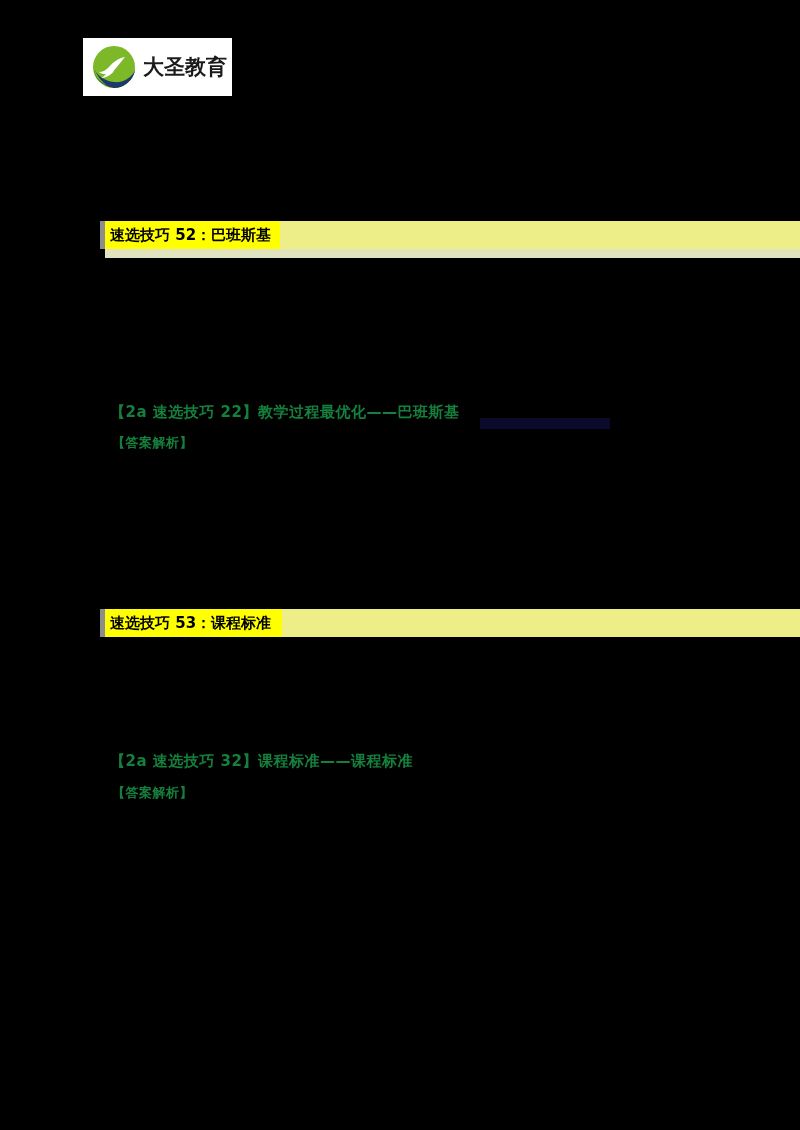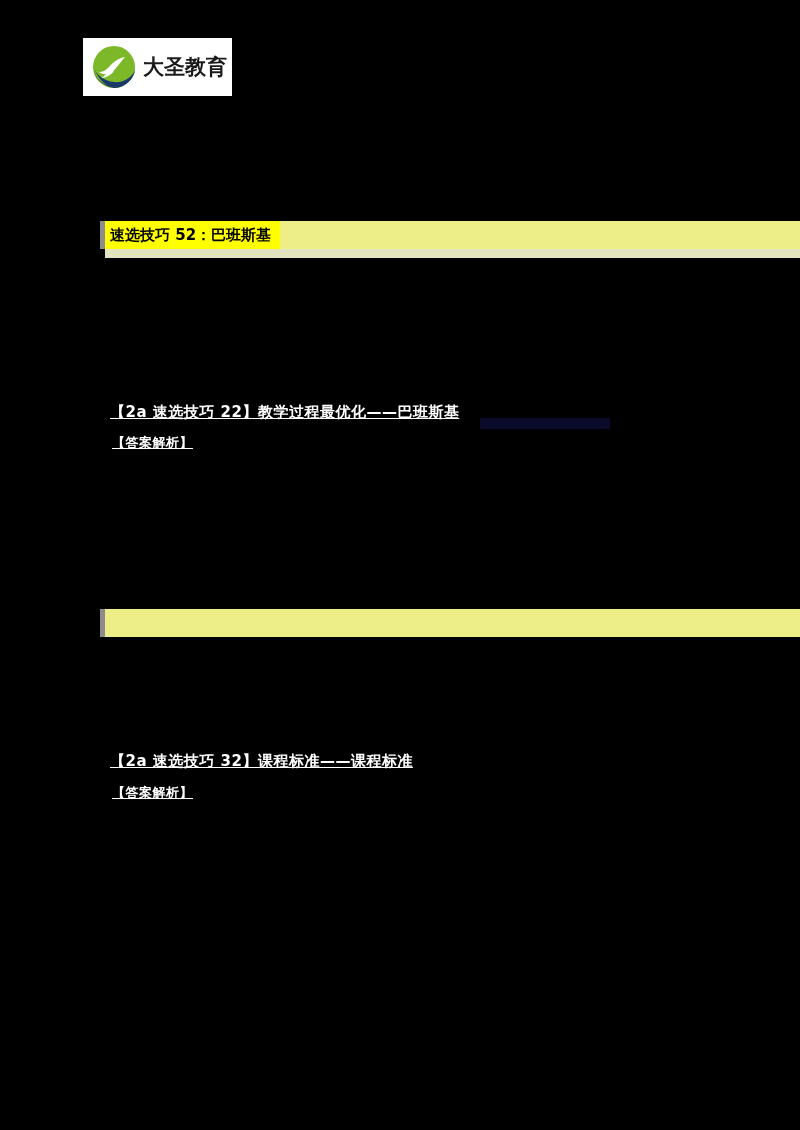--- a/index.html
+++ b/index.html
@@ -85,27 +85,26 @@
     position: absolute;
     left: 100px;
     width: 5px;
     height: 28px;
     background: #8c8c8c;
   }
 
   
   .blue-line {
     position: absolute;
-    color: #ffffff;
+    color: #15803d;
     font-family: "DejaVu Sans", sans-serif;
     font-weight: 700;
     white-space: nowrap;
     line-height: 1;
     background: transparent;
-    text-decoration: underline;
   }
   .blue-q {
     font-size: 15px;
     letter-spacing: 0.5px;
   }
   .blue-tag {
     font-size: 13px;
     letter-spacing: 0.5px;
   }
   .blue-smear {
@@ -138,18 +137,21 @@
   </div>
   <div class="heading-underline" style="top:249px;"></div>
 
   <div class="blue-line blue-q" style="left:110px; top:405px;">【2a 速选技巧 22】教学过程最优化——巴班斯基</div>
   <div class="blue-smear" style="left:480px; top:418px; width:130px; height:11px;"></div>
 
   <div class="blue-line blue-tag" style="left:112px; top:436px;">【答案解析】</div>
 
   <div class="heading-band" style="top:609px;"></div>
   <div class="heading-tick" style="top:609px;"></div>
+  <div class="heading-chip" style="top:609px; width:177px;">
+    <span class="heading-text">速选技巧 53：课程标准</span>
+  </div>
 
   <div class="blue-line blue-q" style="left:110px; top:754px;">【2a 速选技巧 32】课程标准——课程标准</div>
 
   <div class="blue-line blue-tag" style="left:112px; top:786px;">【答案解析】</div>
 
 </div>
 
 </body></html>

